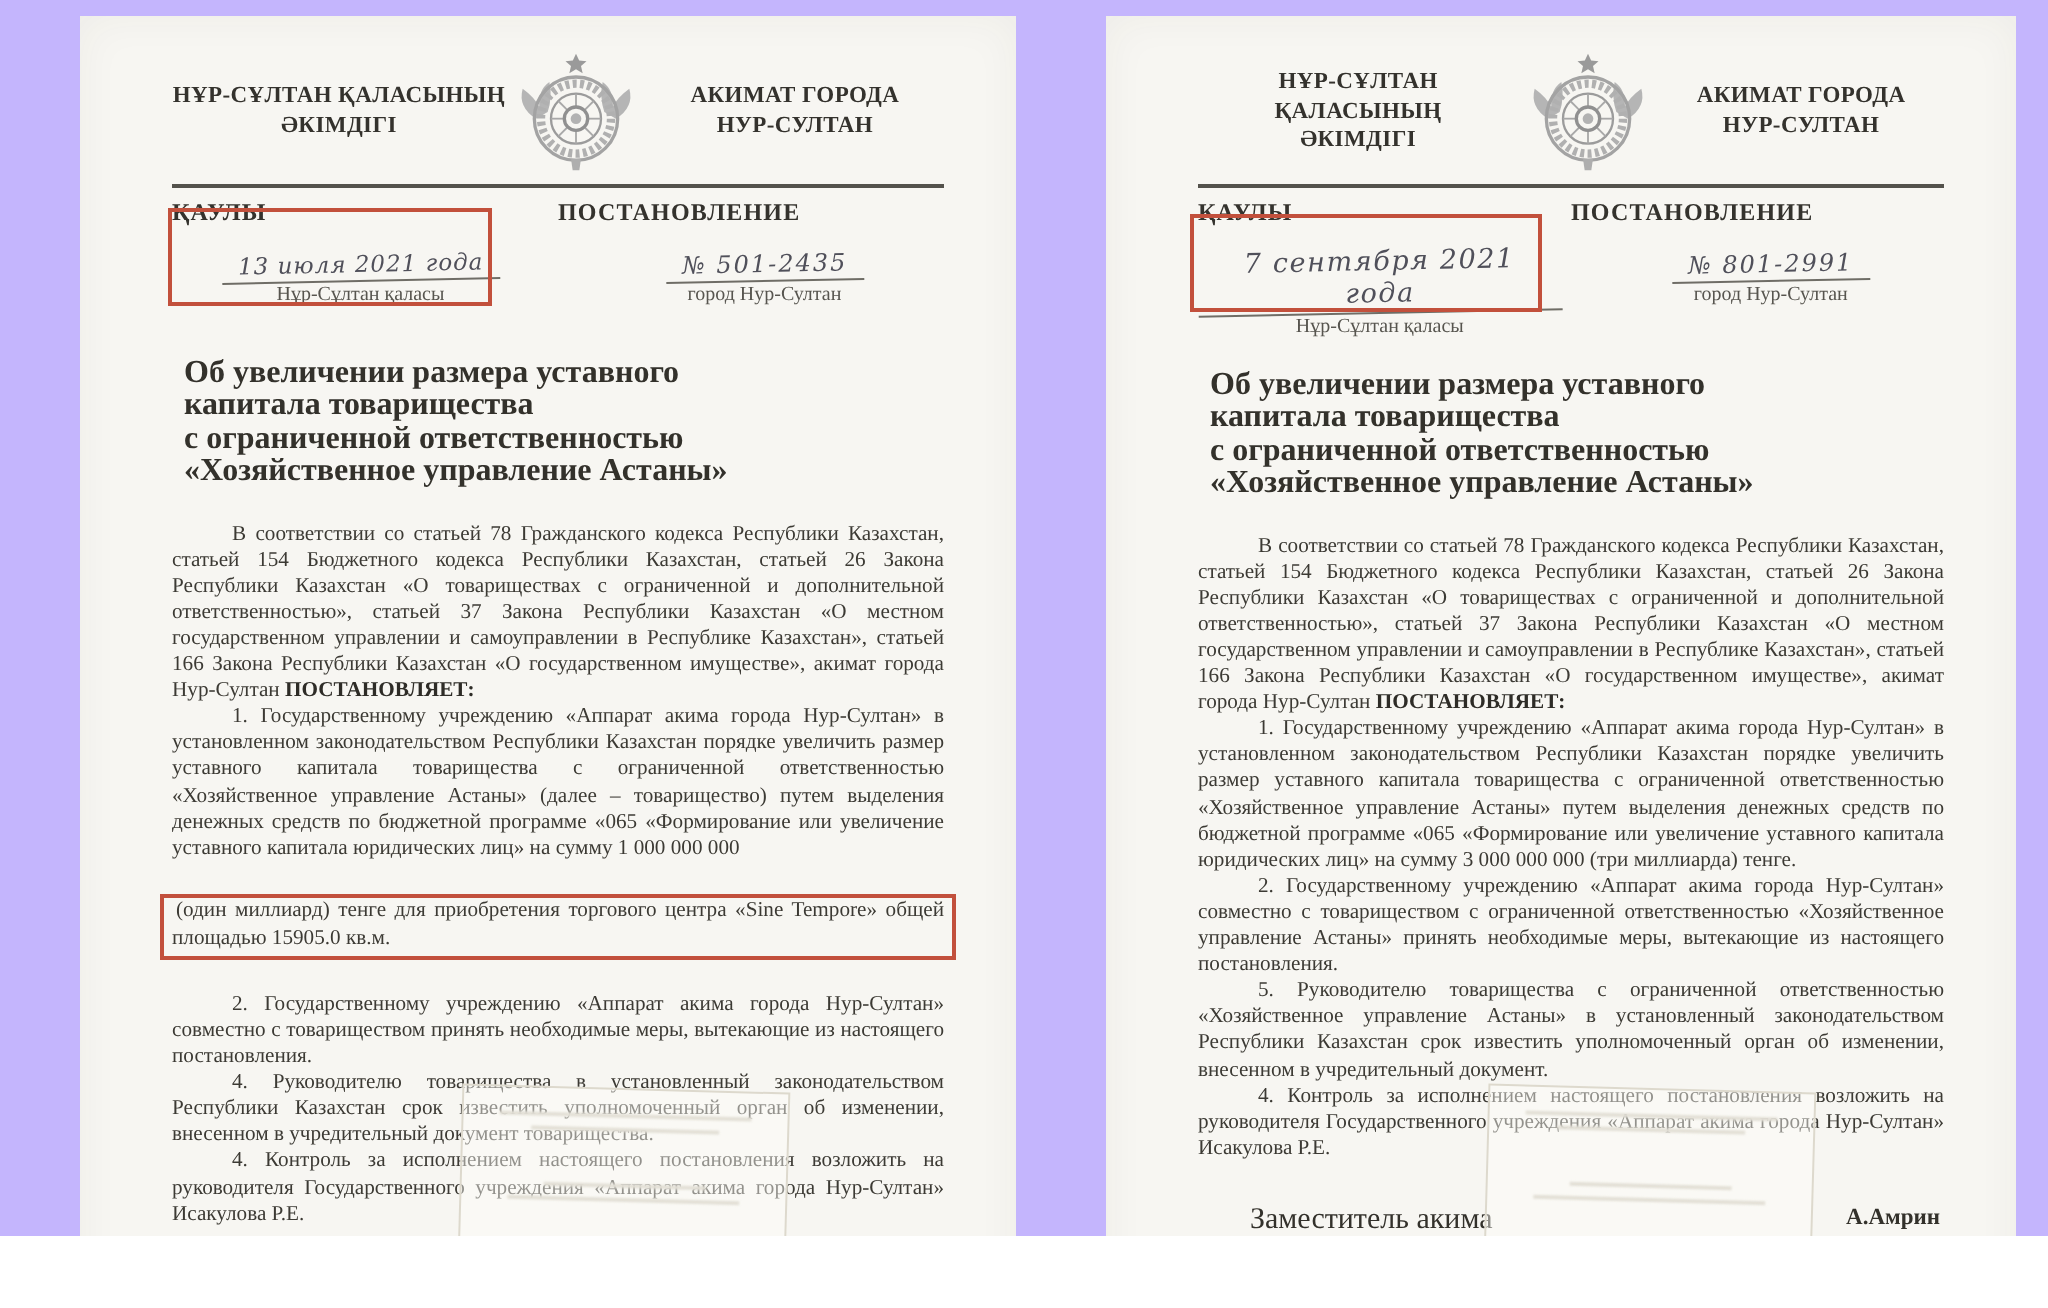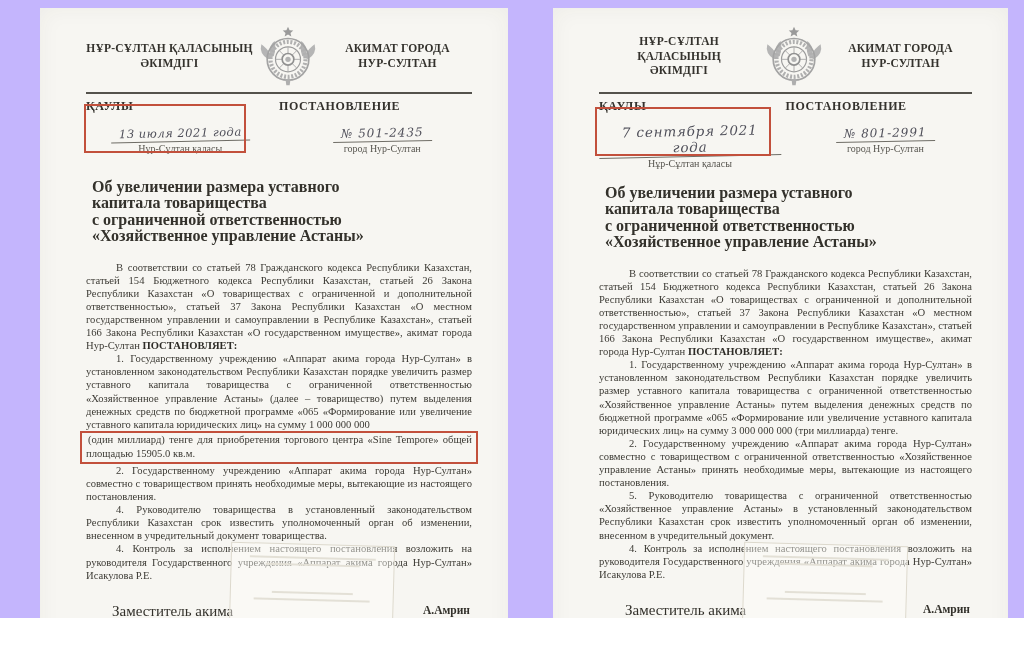--- a/index.html
+++ b/index.html
@@ -28,21 +28,21 @@
   .doc0 .date-hand{font-size:11.5px;letter-spacing:0.5px;}
   .doc1 .date-hand{font-size:13.5px;letter-spacing:0.8px;}
   .num-hand{font-size:12px;letter-spacing:1px;}
   .caption{font-size:10px;color:#57554f;margin-top:1px;}
 
   
   .title{margin-top:16px;padding-left:6px;font-weight:bold;font-size:16px;line-height:16.4px;color:#33312b;}
   .para{text-align:justify;font-size:10.6px;line-height:13.1px;text-indent:30px;margin:0;}
   .para.intro{margin-top:16px;}
   .para b{color:#2e2c27;}
-  .boxed{border:2px solid #c2503c;margin:0 -6px;padding:0 4px 1px;text-align:justify;font-size:10.6px;line-height:14px;text-indent:2px;}
+  .boxed{border:2px solid #c2503c;margin:16px -6px;padding:0 4px 1px;text-align:justify;font-size:10.6px;line-height:14px;text-indent:2px;}
 
   
   .sigrow{display:flex;align-items:flex-start;margin-top:22px;position:relative;}
   .sig-pos{font-weight:normal;font-size:15px;line-height:15px;margin-left:26px;color:#33312b;}
   .sig-name{font-weight:bold;font-size:11.5px;margin-left:auto;color:#33312b;border-bottom:2px solid #8b5cf6;padding:0 2px 3px 2px;}
 
   
   .stamp{position:absolute;left:190px;top:536px;width:162px;height:84px;border:1px solid #ddd9cd;background:rgba(253,252,249,0.45);transform:rotate(1.6deg);}
   .stamp .ln{height:2px;background:#e3e0d6;margin:0 auto;filter:blur(0.5px);}
   .stamp .ln1{width:78%;margin-top:12px;}

